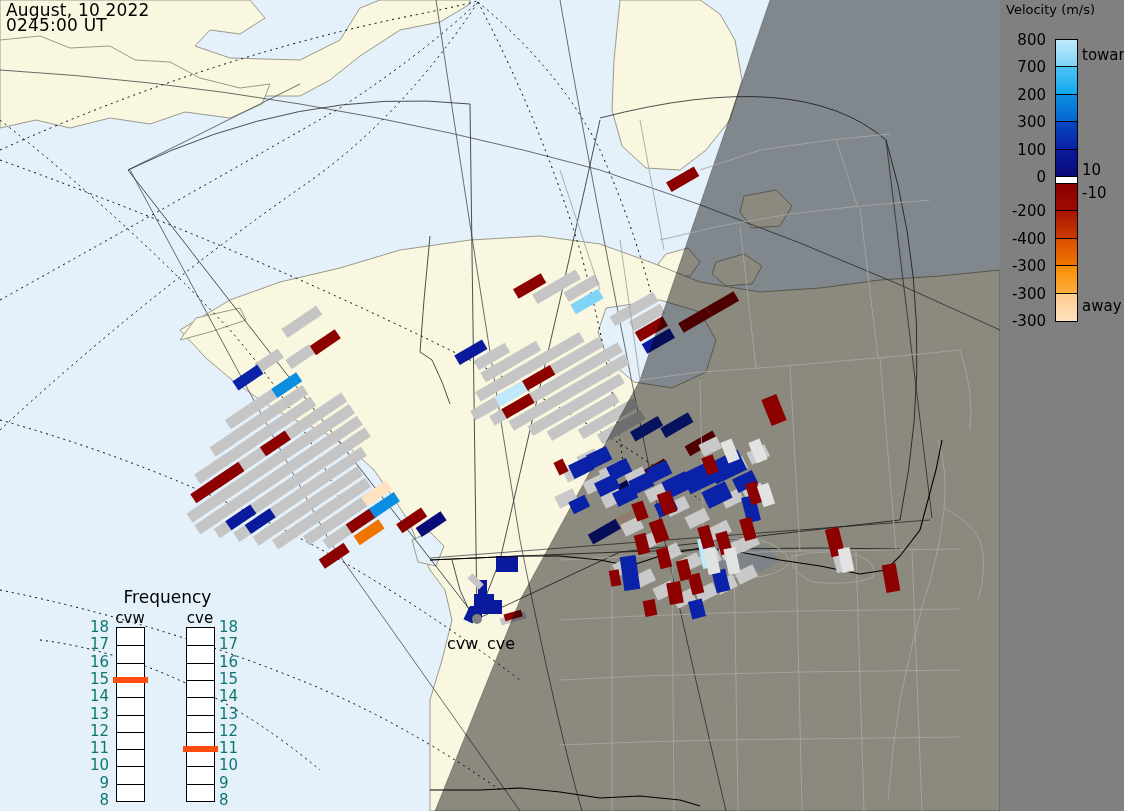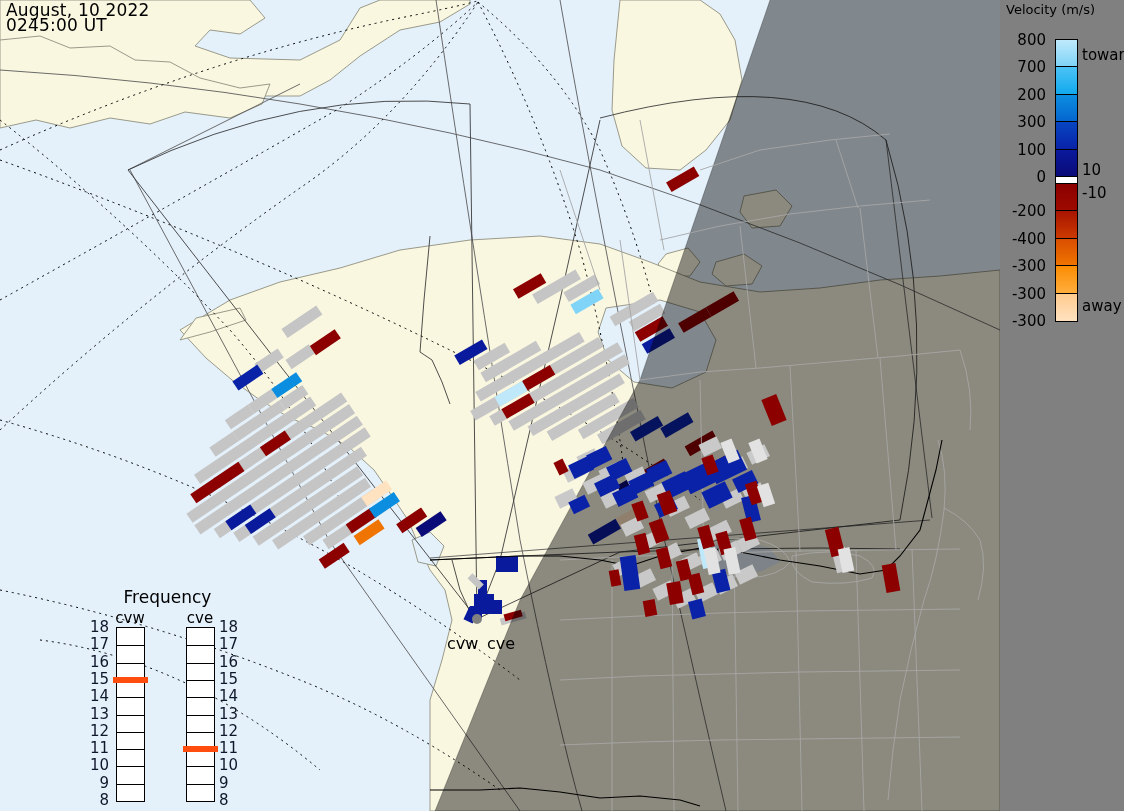--- a/index.html
+++ b/index.html
@@ -36,21 +36,21 @@
   
   #freq{position:absolute;left:85px;top:548px;width:165px;height:240px;margin-top:39px;}
   #freqtitle{position:absolute;left:0;top:0;width:165px;text-align:center;
              font-size:17px;color:#000;}
   .fhead{position:absolute;top:22px;font-size:15px;color:#000;text-align:center;}
   .fbox{position:absolute;top:40px;width:29px;height:175px;background:#ffffff;
         border:1px solid #000;box-sizing:border-box;}
   .fdiv{position:absolute;left:0;width:100%;height:0;border-top:1px solid #000;}
   .fmark{position:absolute;height:6px;background:#ff4d10;}
   .fticks{position:absolute;top:40px;width:26px;height:175px;}
-  .ftick{position:absolute;font-size:15px;color:#0f172a;transform:translateY(-50%);
+  .ftick{position:absolute;font-size:15px;color:#0f766e;transform:translateY(-50%);
          white-space:nowrap;}
   .ftick.r{right:2px;text-align:right;}
   .ftick.l{left:2px;text-align:left;}
 
   
   .sitelab{position:absolute;font-size:16px;color:#000;white-space:nowrap;}
 </style>
 </head>
 <body>
 

